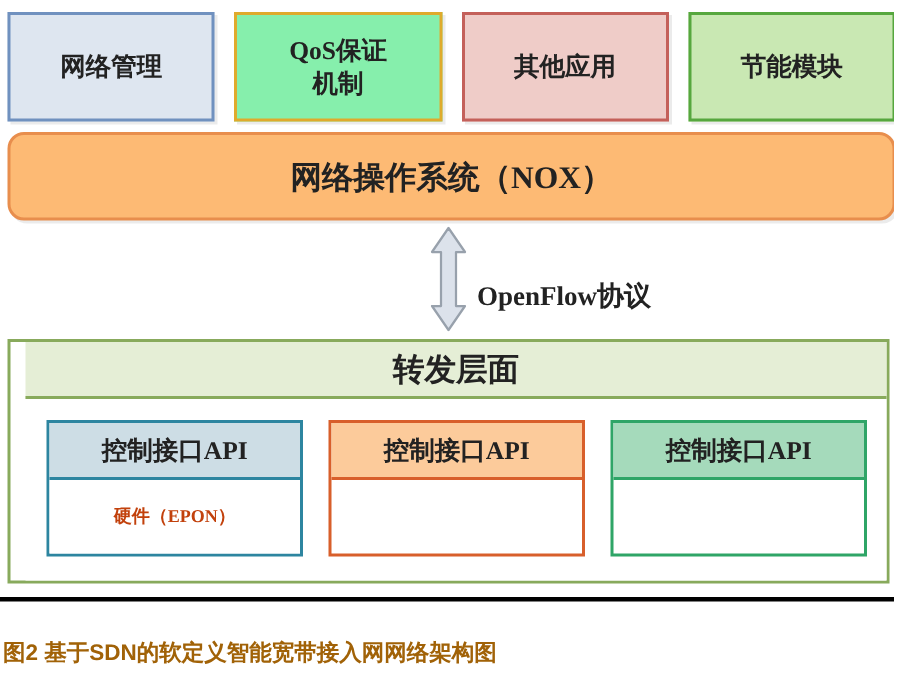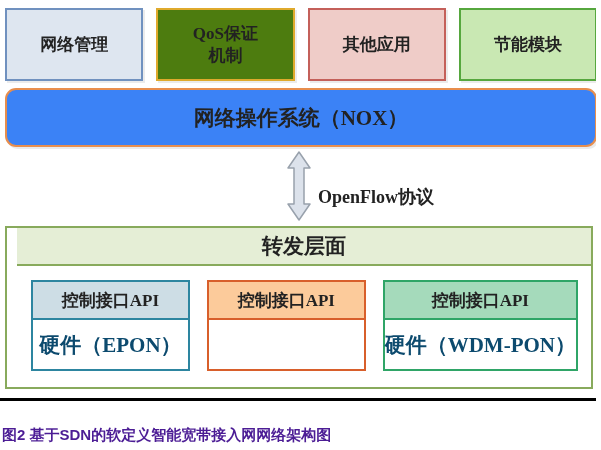--- a/index.html
+++ b/index.html
@@ -56,46 +56,46 @@
     display:flex;flex-direction:column;background:#ffffff;
   }
   .api-header{
     flex:0 0 36px;border-bottom:2px solid #888;
     display:flex;align-items:center;justify-content:center;
     font-weight:bold;font-size:17px;color:#222;
   }
   .api-hw{
     flex:1;background:#ffffff;
     display:flex;align-items:center;justify-content:center;
-    font-weight:bold;font-size:21px;color:#0c4a6e;white-space:nowrap;
+    font-weight:bold;font-size:12px;color:#c2410c;white-space:nowrap;
   }
   
   .bottom-rule{
     position:absolute;left:0;top:398px;width:601px;height:3px;background:#000;
   }
   .figure-caption{
     position:absolute;left:2px;top:426px;
     font-family:"Liberation Sans","DejaVu Sans",sans-serif;
-    font-weight:bold;font-size:15px;color:#4c1d95;white-space:nowrap;
+    font-weight:bold;font-size:15px;color:#a16207;white-space:nowrap;
   }
 </style>
 </head>
 <body>
 
 <div class="stage">
 
   <div class="modules-row">
     <div class="module-box" style="background-color: rgb(222, 230, 240); border-color: rgb(112, 145, 191);">网络管理</div>
-    <div class="module-box" style="background-color: #4d7c0f; border-color: rgb(223, 170, 44);">QoS保证
+    <div class="module-box" style="background-color: #86efac; border-color: rgb(223, 170, 44);">QoS保证
 机制</div>
     <div class="module-box" style="background-color: rgb(239, 204, 200); border-color: rgb(196, 96, 90);">其他应用</div>
     <div class="module-box" style="background-color: rgb(201, 232, 179); border-color: rgb(86, 167, 62);">节能模块</div>
   </div>
 
-  <div class="nox-bar" style="background-color: #3b82f6; border-color: rgb(232, 142, 77); border-radius: 11px;">网络操作系统（NOX）</div>
+  <div class="nox-bar" style="background-color: #fdba74; border-color: rgb(232, 142, 77); border-radius: 11px;">网络操作系统（NOX）</div>
 
   <div class="arrow-wrap">
     <svg width="24" height="70" viewBox="0 0 24 70">
       <polygon points="12,1 23,17 17,17 17,53 23,53 12,69 1,53 7,53 7,17 1,17" fill="#dce2eb" stroke="#98a1ac" stroke-width="1.5" stroke-linejoin="round"></polygon>
     </svg>
   </div>
   <div class="protocol-label">OpenFlow协议</div>
 
   <div class="fwd-container" style="border-color: rgb(136, 170, 92);">
     <div class="fwd-header" style="background-color: rgb(229, 238, 214); border-color: rgb(136, 170, 92);">转发层面</div>
@@ -105,21 +105,20 @@
         <div class="api-header" style="background-color: rgb(205, 221, 229); border-color: rgb(45, 133, 160);">控制接口API</div>
         <div class="api-hw">硬件（EPON）</div>
       </div>
 
       <div class="api-group" style="border-color: rgb(216, 95, 43);">
         <div class="api-header" style="background-color: rgb(252, 203, 155); border-color: rgb(216, 95, 43);">控制接口API</div>
       </div>
 
       <div class="api-group" style="border-color: rgb(47, 165, 103);">
         <div class="api-header" style="background-color: rgb(165, 218, 187); border-color: rgb(47, 165, 103);">控制接口API</div>
-        <div class="api-hw">硬件（WDM-PON）</div>
       </div>
 
     </div>
   </div>
 
   <div class="bottom-rule"></div>
 
   <div class="figure-caption">图2 基于SDN的软定义智能宽带接入网网络架构图</div>
 
 </div>

